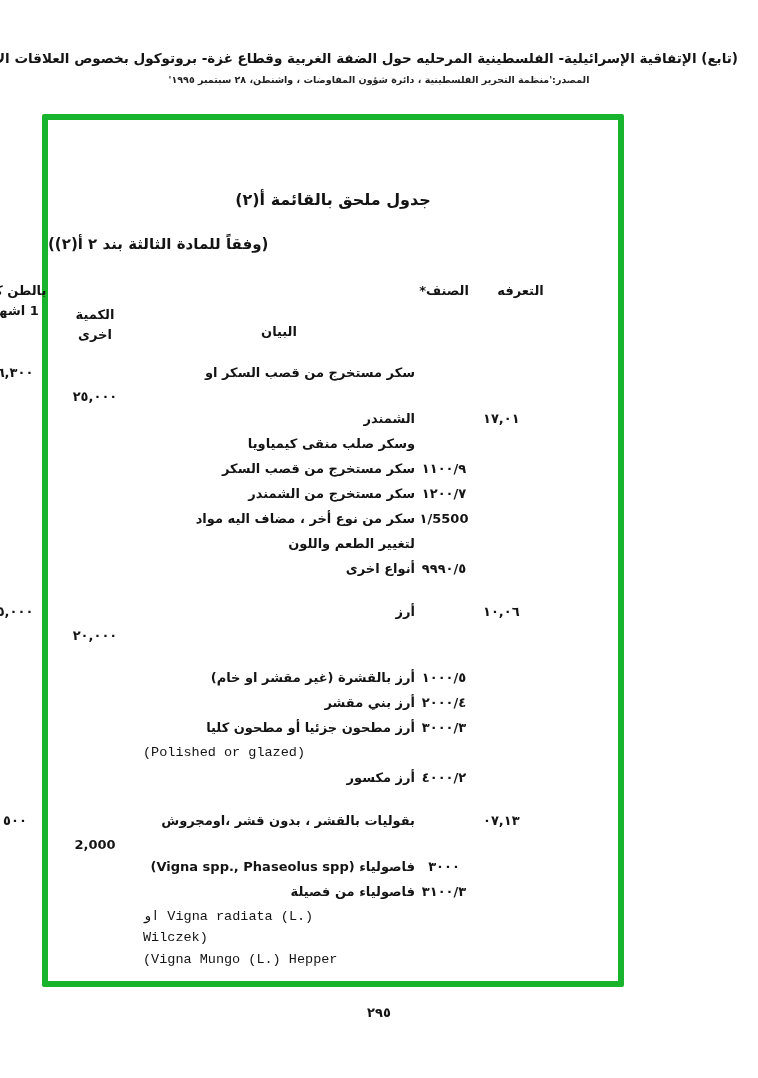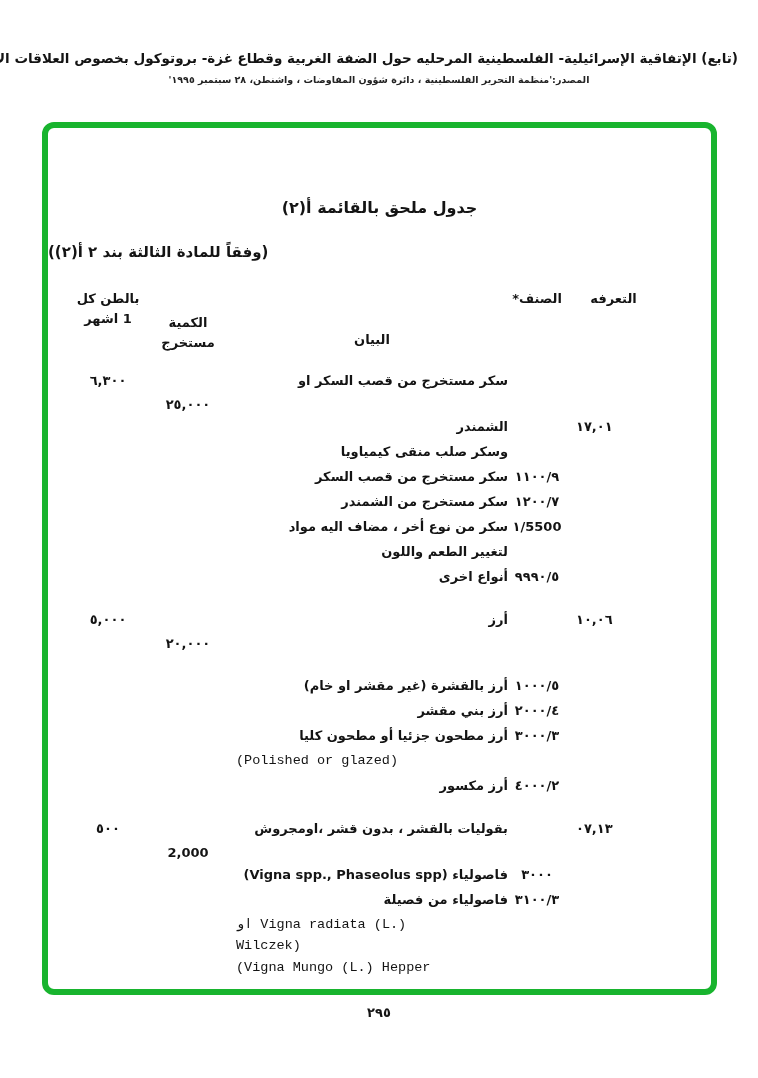--- a/index.html
+++ b/index.html
@@ -16,24 +16,24 @@
     position:absolute; top:50px; left:20px; right:20px;
     direction:rtl; text-align:center;
   }
   .doc-header .title-line {
     font-size:13.5px; font-weight:bold; white-space:nowrap; letter-spacing:0;
   }
   .doc-header .source-line {
     font-size:9.5px; font-weight:bold; margin-top:8px; color:#222;
   }
   .green-box {
-    position:absolute; left:42px; top:122px;
-    width:675px; height:873px;
+    position:absolute; left:42px; top:114px;
+    width:582px; height:873px;
     border:6px solid #18b42e;
-    border-radius:12px;
+    border-radius:2px;
     background:#fff;
   }
   .table-title {
     margin-top:70px; text-align:center; direction:rtl;
     font-size:16px; font-weight:bold;
   }
   .table-subtitle {
     margin-top:26px; text-align:left; direction:rtl;
     font-size:15px; font-weight:bold;
   }
@@ -85,21 +85,21 @@
   <div class="table-subtitle">(وفقاً للمادة الثالثة بند ٢ أ(٢))</div>
 
   <div class="grid">
 
     <div class="row header-row">
       <div class="cell c-tariff">التعرفه</div>
       <div class="cell c-item">الصنف*</div>
       <div class="cell c-desc">البيان</div>
       <div class="cell c-qty two-line">
         <span>الكمية</span>
-        <span>مستخرج</span>
+        <span>اخرى</span>
       </div>
       <div class="cell c-per3 two-line">
         <span>بالطن كل</span>
         <span>1 اشهر</span>
       </div>
     </div>
 
     <div class="row">
       <div class="cell c-tariff"></div>
       <div class="cell c-item"></div>

